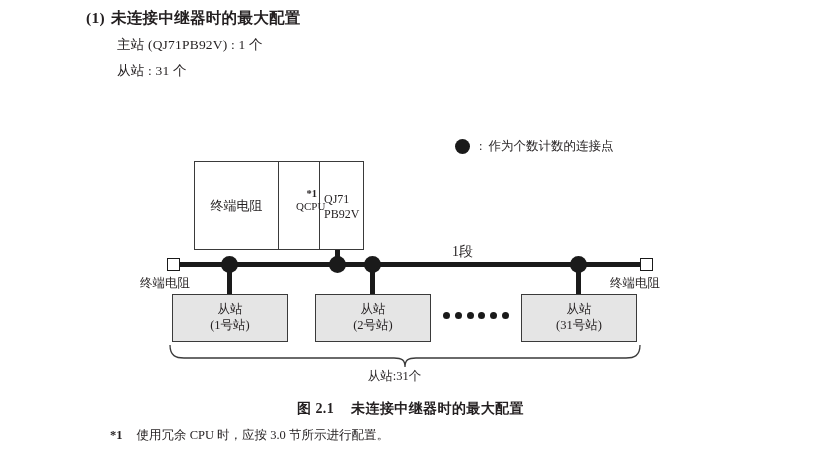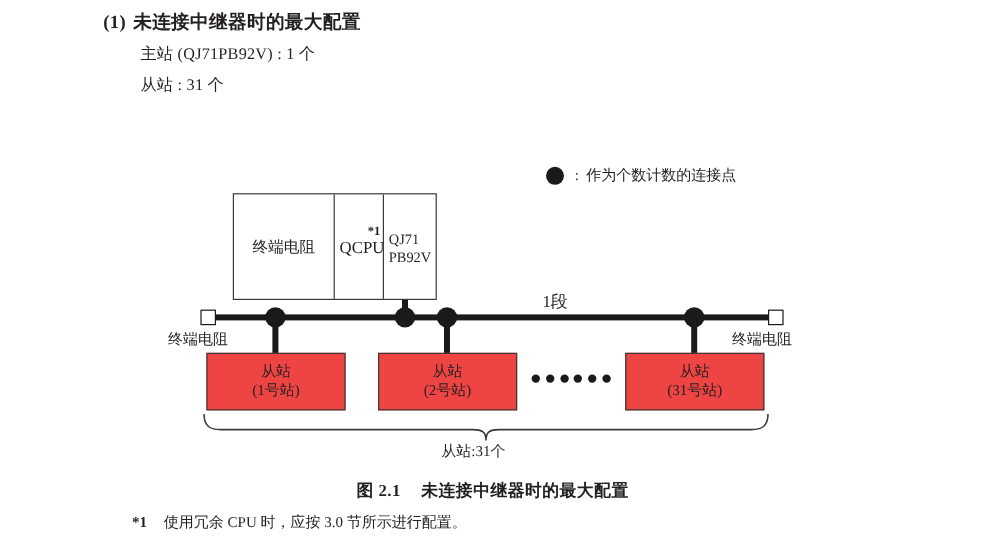--- a/index.html
+++ b/index.html
@@ -81,23 +81,23 @@
     width: 84px;
     border-right: 1.4px solid #3a3a3a;
     font-size: 13px;
   }
   .cell-cpu {
     left: 84px;
     width: 41px;
     border-right: 1.4px solid #3a3a3a;
   }
   .cell-cpu .cpu-label {
-    font-size: 14px;
-    position: absolute;
-    left: 4px;
+    font-size: 11px;
+    position: absolute;
+    left: 17px;
     top: 38px;
   }
   .cell-cpu .cpu-note {
     position: absolute;
     right: 2px;
     top: 26px;
     font-size: 10.5px;
     font-weight: bold;
   }
   .cell-pb {
@@ -176,21 +176,21 @@
   .drop-down { top: 264px; height: 31px; }
 
   
   .slave-box {
     position: absolute;
     top: 294px;
     width: 116px;
     height: 48px;
     border: 1.4px solid #3a3a3a;
     box-sizing: border-box;
-    background: #ef4444;
+    background: #e5e5e5;
     display: flex;
     flex-direction: column;
     align-items: center;
     justify-content: center;
     line-height: 1.25;
     font-size: 12.5px;
   }
 
   .ellipsis-dots {
     position: absolute;

